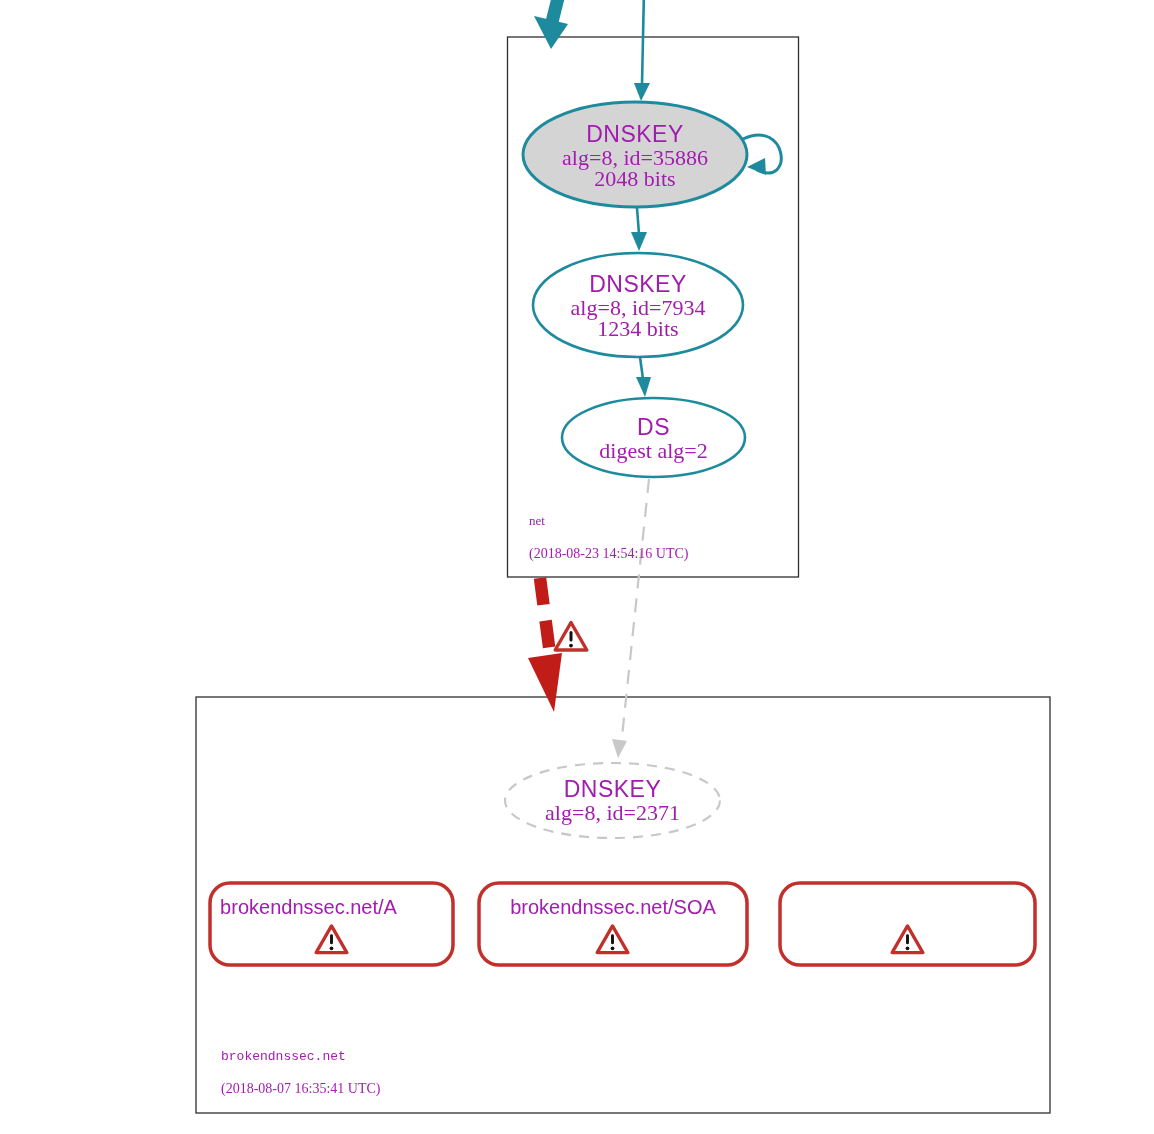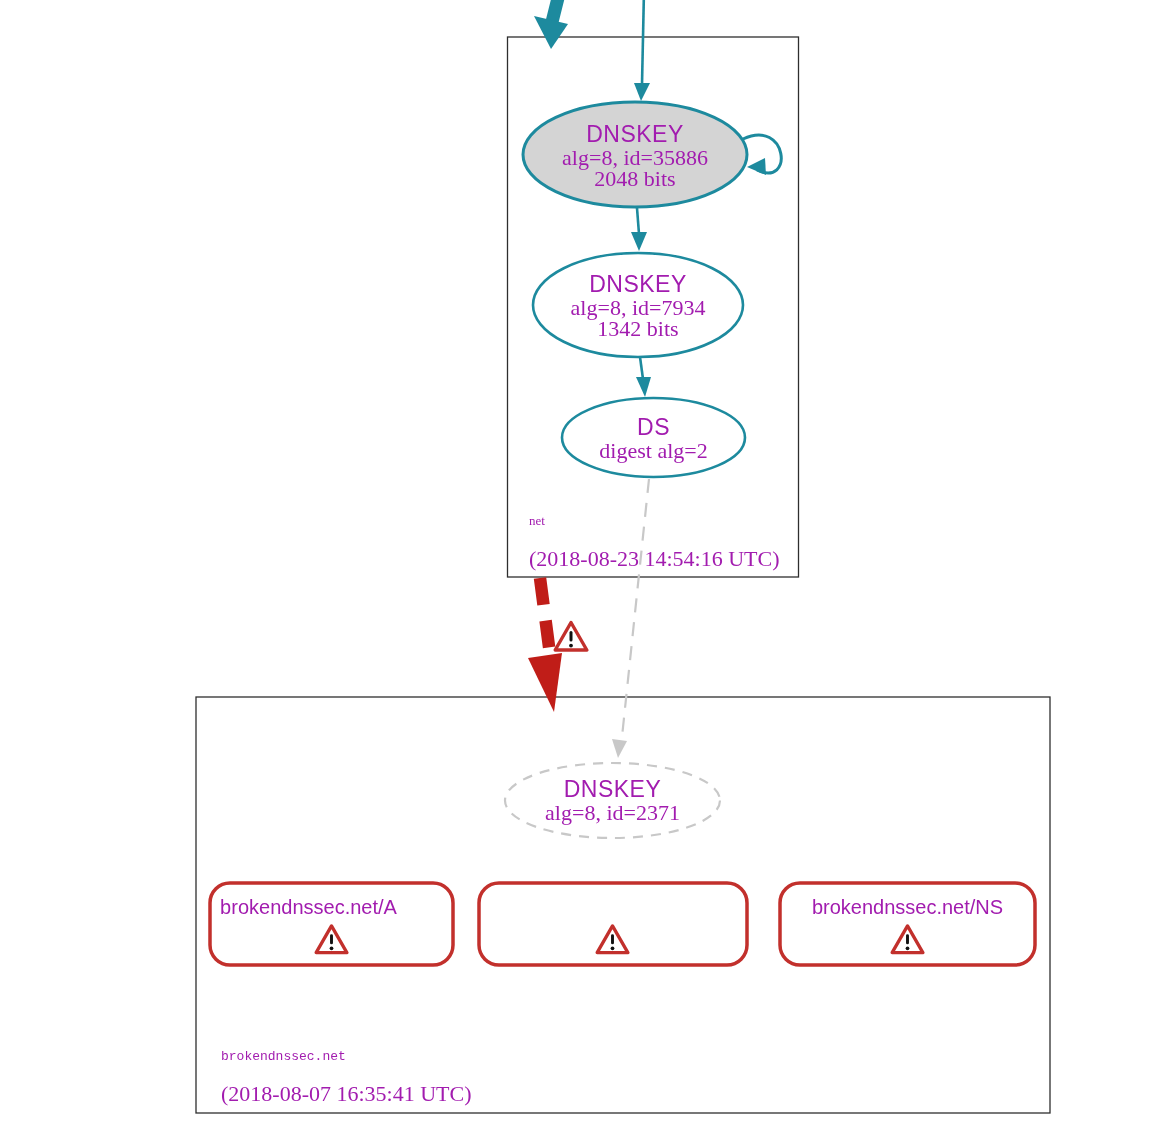--- a/index.html
+++ b/index.html
@@ -5,21 +5,21 @@
   html,body{margin:0;padding:0;background:#ffffff;}
   .stage{position:relative;width:1154px;height:1134px;background:#ffffff;overflow:hidden;
          font-family:"Liberation Serif",serif;color:#000;}
   svg.overlay{position:absolute;left:0;top:0;}
   .lbl{position:absolute;color:#a21caf;}
   .node-text{display:flex;flex-direction:column;align-items:center;text-align:center;pointer-events:none;}
   .t-title{font-family:"Liberation Sans",sans-serif;font-size:23px;line-height:25px;letter-spacing:.5px;}
   .t-sub{font-family:"Liberation Serif",serif;font-size:22px;line-height:21px;}
   .rr-label{font-family:"Liberation Sans",sans-serif;font-size:20px;text-align:center;pointer-events:none;}
   .zone-name{font-family:"Liberation Serif",serif;font-size:13px;}
-  .zone-ts{font-family:"Liberation Serif",serif;font-size:22px;}
+  .zone-ts{font-family:"Liberation Serif",serif;font-size:14px;}
   .stroke-teal{stroke:var(--teal);}
   .fill-teal{fill:var(--teal);}
   .stroke-red{stroke:var(--red);}
   .fill-red{fill:var(--red);}
   .stroke-gray{stroke:var(--dashed_gray);}
   .fill-gray{fill:var(--dashed_gray);}
   .zone-box{fill:none;stroke:var(--box_border);stroke-width:1.3;}
   .rr-rect{fill:#ffffff;stroke:var(--red_border);stroke-width:3.5;}
 </style>
 </head>
@@ -84,34 +84,34 @@
   </svg>
 
   <div class="lbl node-text" style="left:523px;top:122px;width:224px;">
     <span class="t-title">DNSKEY</span>
     <span class="t-sub">alg=8, id=35886</span>
     <span class="t-sub">2048 bits</span>
   </div>
   <div class="lbl node-text" style="left:533px;top:272px;width:210px;">
     <span class="t-title">DNSKEY</span>
     <span class="t-sub">alg=8, id=7934</span>
-    <span class="t-sub">1342 bits</span>
+    <span class="t-sub">1234 bits</span>
   </div>
   <div class="lbl node-text" style="left:562px;top:415px;width:183px;">
     <span class="t-title">DS</span>
     <span class="t-sub">digest alg=2</span>
   </div>
 
   <div class="lbl zone-name" style="left:529px;top:513px;">net</div>
   <div class="lbl zone-ts" style="left:529px;top:546px;">(2018-08-23 14:54:16 UTC)</div>
 
   <div class="lbl node-text" style="left:505px;top:777px;width:215px;">
     <span class="t-title">DNSKEY</span>
     <span class="t-sub">alg=8, id=2371</span>
   </div>
 
   <div class="lbl rr-label" style="left:210px;top:896px;width:197px;">brokendnssec.net/A</div>
-  <div class="lbl rr-label" style="left:780px;top:896px;width:255px;">brokendnssec.net/NS</div>
+  <div class="lbl rr-label" style="left:479px;top:896px;width:268px;">brokendnssec.net/SOA</div>
 
   <div class="lbl zone-name" style="left:221px;top:1049px;font-family:Liberation Mono, monospace;">brokendnssec.net</div>
   <div class="lbl zone-ts" style="left:221px;top:1081px;">(2018-08-07 16:35:41 UTC)</div>
 
 </div>
 
 </body></html>

